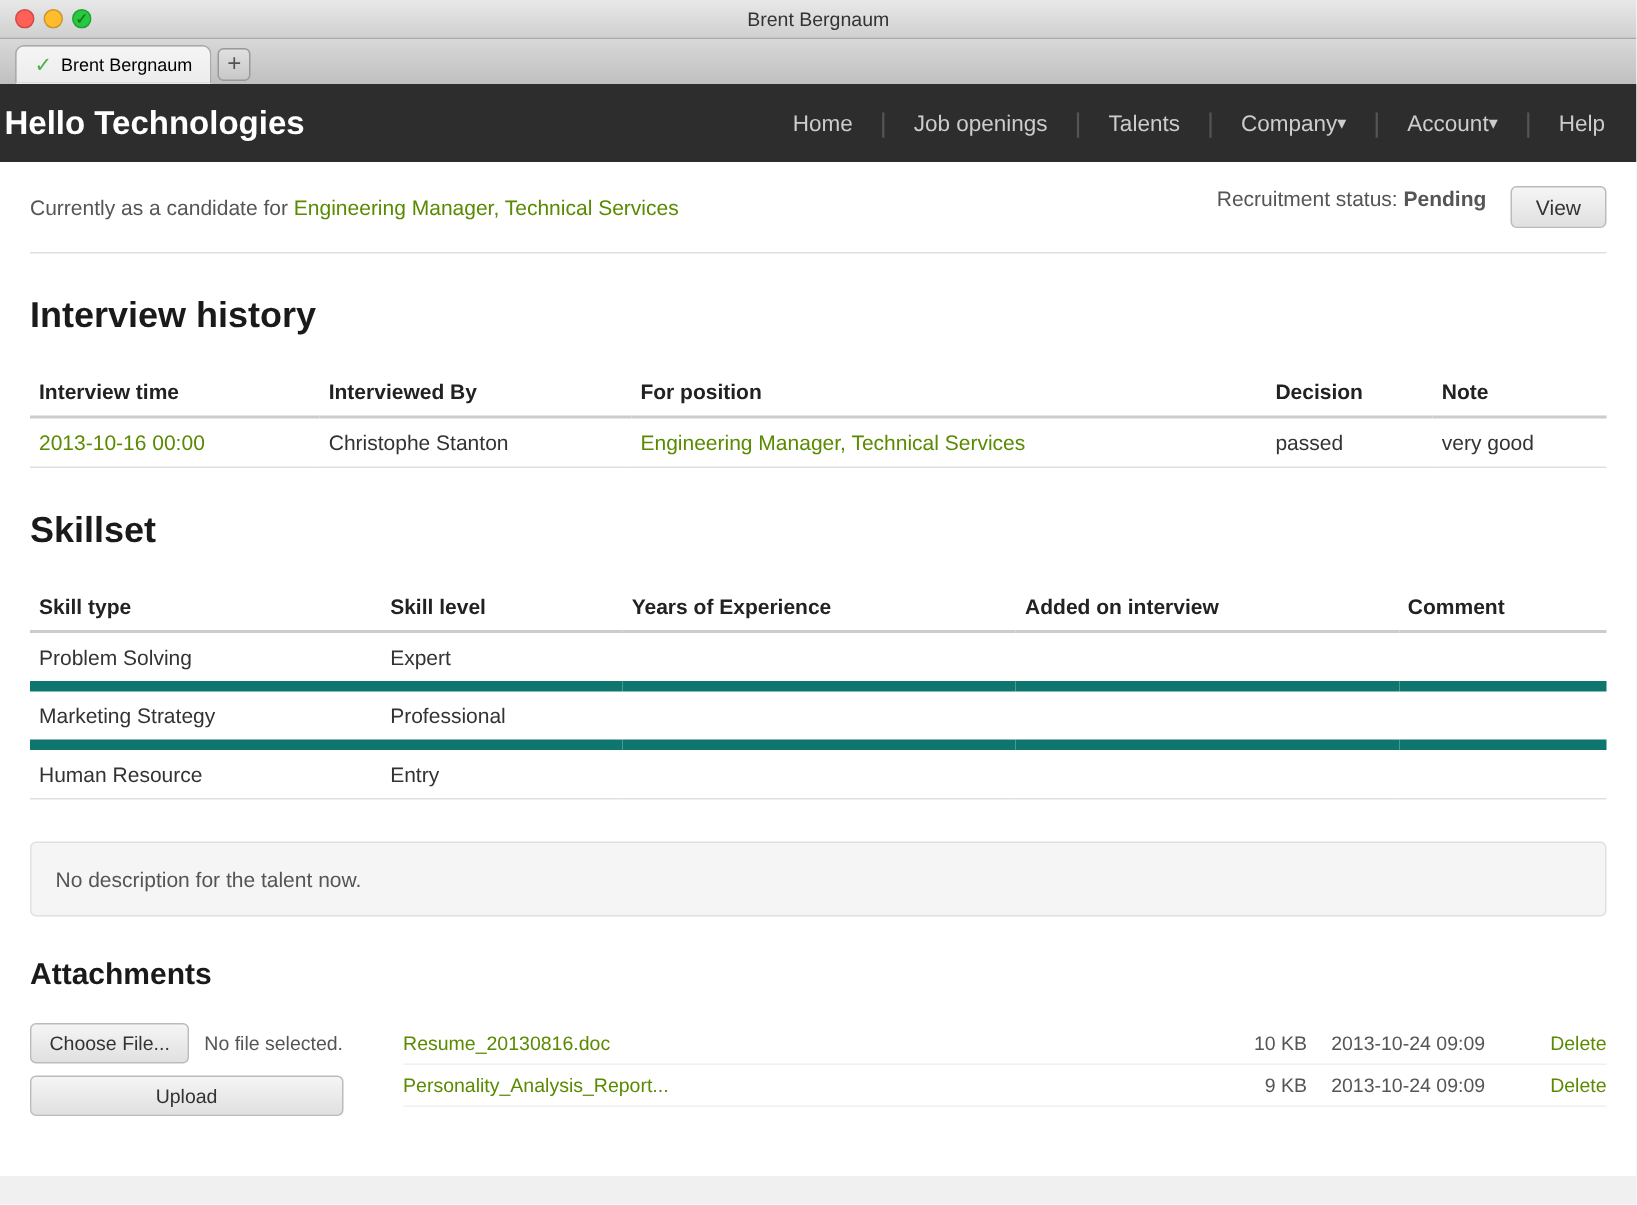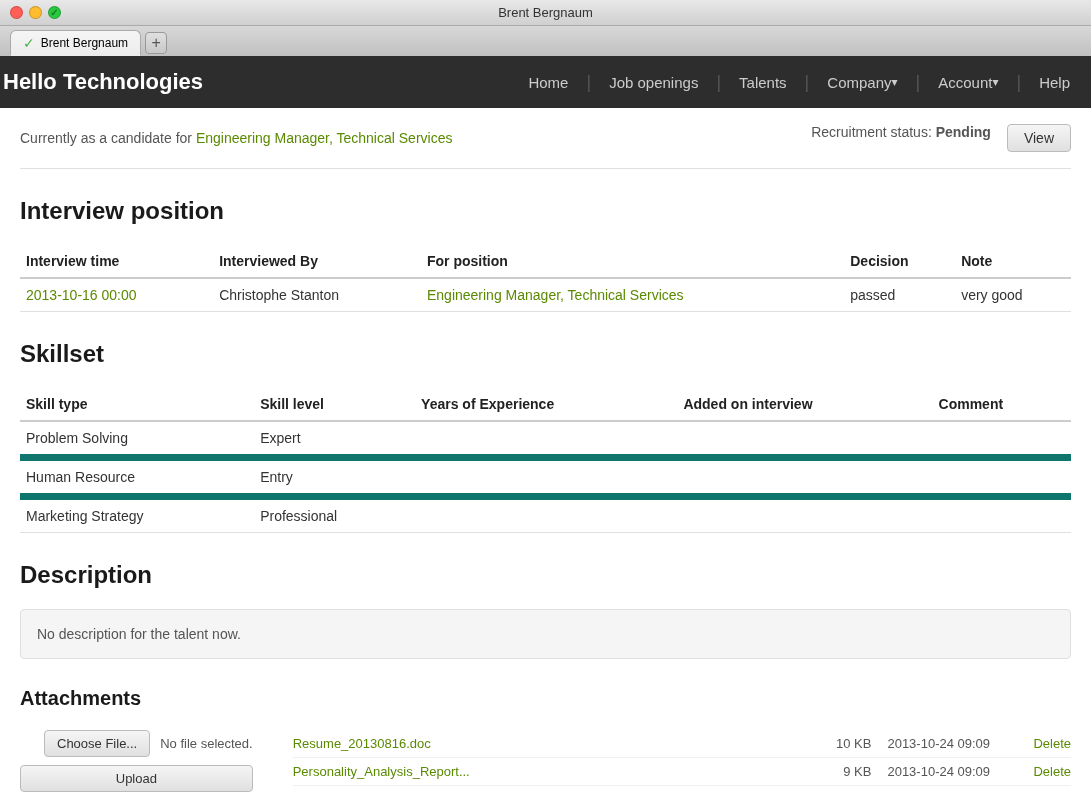--- a/index.html
+++ b/index.html
@@ -190,21 +190,21 @@
       margin-bottom: 12px;
     }
     .attachments-layout {
       display: flex;
       justify-content: space-between;
       align-items: flex-start;
     }
     .attachments-left { display: flex; flex-direction: column; gap: 8px; }
     .attachments-right { flex: 1; margin-left: 40px; }
 
-    .file-input-area { display: flex; align-items: center; gap: 10px; margin-left: 24px; }
+    .file-input-area { display: flex; align-items: center; gap: 10px; }
     .choose-file-btn, .upload-btn {
       background: linear-gradient(to bottom, #f5f5f5, #e0e0e0);
       border: 1px solid #bbb;
       border-radius: 4px;
       padding: 5px 12px;
       cursor: pointer;
       font-size: 13px;
       color: #333;
       min-width: 80px;
     }
@@ -268,21 +268,21 @@
     <div class="candidate-bar-left">
       <span>Currently as a candidate for </span><a class="candidate-link">Engineering Manager, Technical Services</a>
     </div>
     <div class="candidate-bar-right">
       <span>Recruitment status: <strong>Pending</strong></span>
       <button class="view-btn">View</button>
     </div>
   </div>
 
   <div class="section">
-    <h2 class="section-title">Interview position</h2>
+    <h2 class="section-title">Interview history</h2>
     <table>
       <thead>
         <tr>
           <th>Interview time</th>
           <th>Interviewed By</th>
           <th>For position</th>
           <th>Decision</th>
           <th>Note</th>
         </tr>
       </thead>
@@ -312,39 +312,38 @@
       </thead>
       <tbody id="skillset-tbody">
       <tr>
     <td>Problem Solving</td>
     <td>Expert</td>
     <td></td>
     <td></td>
     <td></td>
   </tr>
           <tr>
+    <td>Marketing Strategy</td>
+    <td>Professional</td>
+    <td></td>
+    <td></td>
+    <td></td>
+  </tr>
+          <tr>
     <td>Human Resource</td>
     <td>Entry</td>
-    <td></td>
-    <td></td>
-    <td></td>
-  </tr>
-          <tr>
-    <td>Marketing Strategy</td>
-    <td>Professional</td>
     <td></td>
     <td></td>
     <td></td>
   </tr>
         </tbody>
     </table>
   </div>
 
   <div class="section">
-    <h2 class="section-title">Description</h2>
     <div class="description-box">
       <span>No description for the talent now.</span>
     </div>
   </div>
 
   <div class="attachments-section">
     <h2 class="attachments-title">Attachments</h2>
     <div class="attachments-layout">
       <div class="attachments-left">
         <div class="file-input-area">

